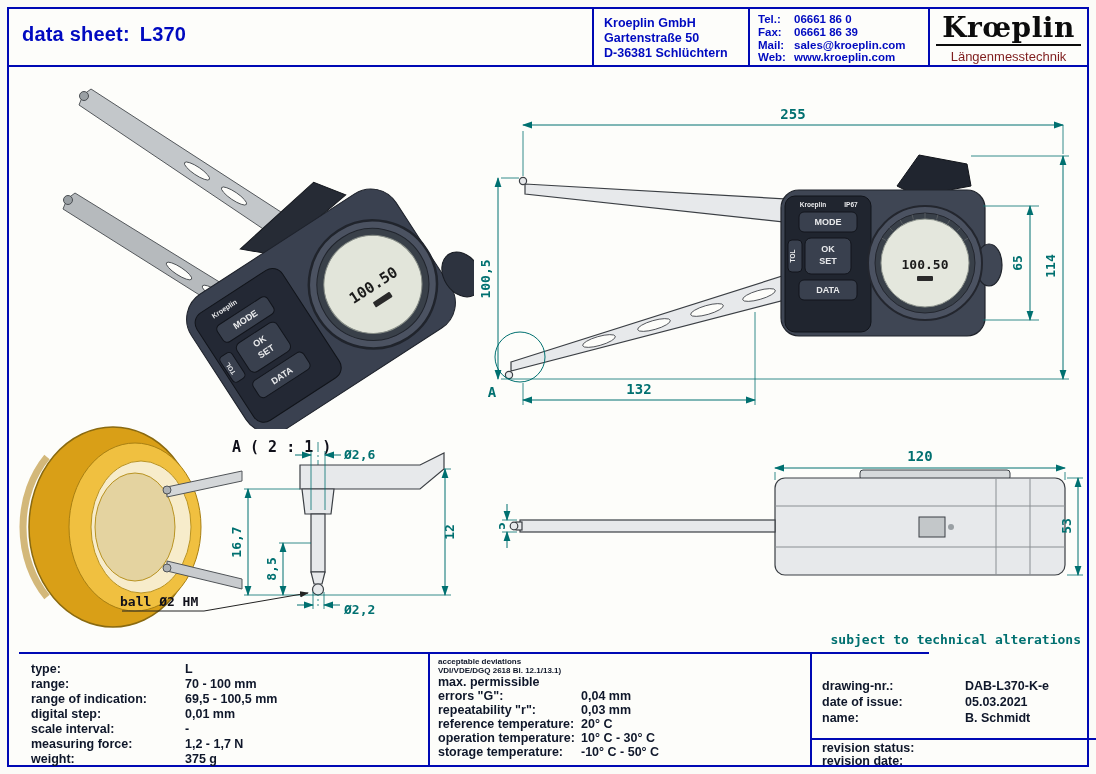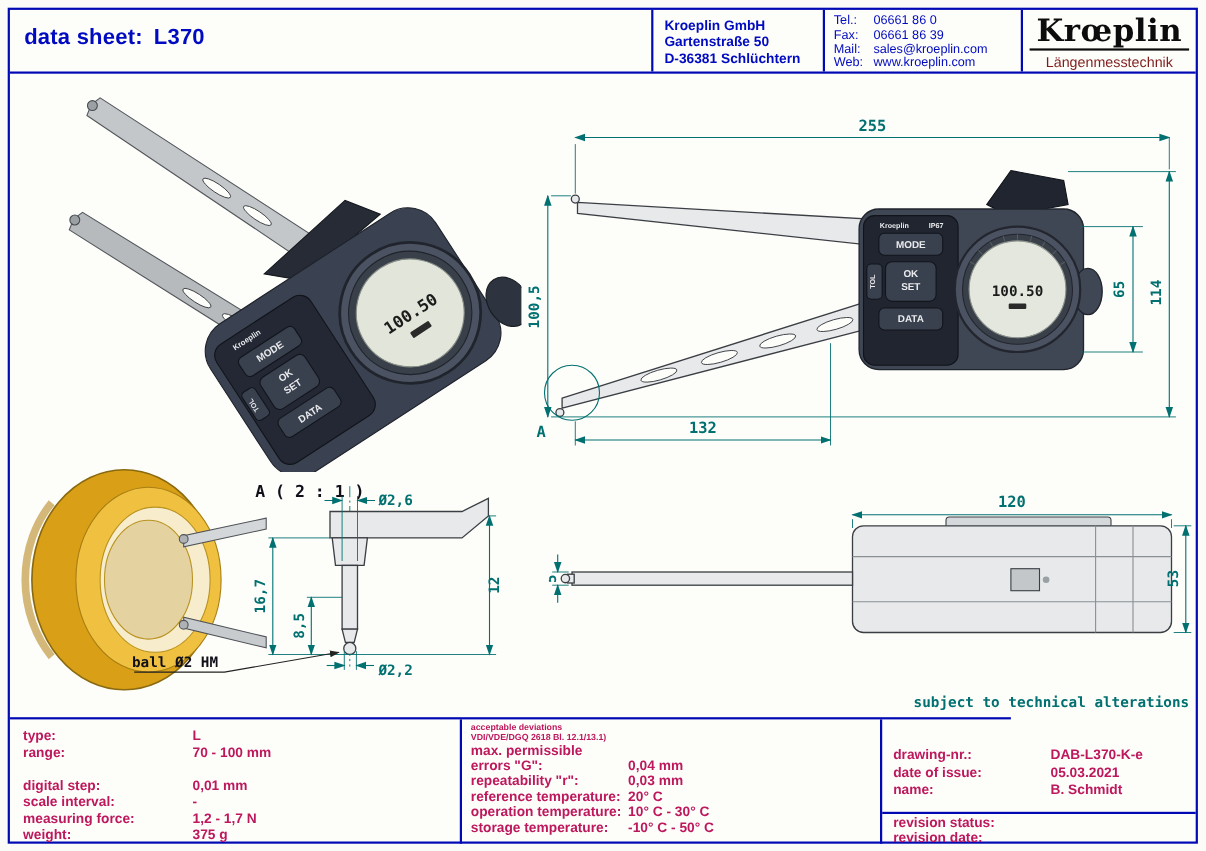--- a/index.html
+++ b/index.html
@@ -12,31 +12,31 @@
   
   .hdr { position:absolute; left:0; top:0; width:1078px; height:58px;
          border-bottom:2px solid #0009b4; }
   .hdr-title { position:absolute; left:13px; top:14px; font-size:20px; font-weight:bold;
                color:#000ac0; letter-spacing:.2px; }
   .hdr-title .title-val { margin-left:10px; }
   .hdr-cell { position:absolute; top:0; height:56px; border-left:2px solid #0009b4; }
   .cell-company { left:583px; width:156px; padding:7px 0 0 10px; }
   .cell-company div { font-size:12.5px; font-weight:bold; color:#000ac0; line-height:15px; }
   .cell-contact { left:739px; width:180px; padding:4px 0 0 8px; }
-  .contact-row { font-size:11.5px; font-weight:normal; color:#000ac0; line-height:12.8px; white-space:nowrap; }
+  .contact-row { font-size:11.5px; font-weight:bold; color:#000ac0; line-height:12.8px; white-space:nowrap; }
   .contact-row .lbl { display:inline-block; width:36px; }
   .cell-logo { left:919px; width:159px; text-align:center; padding-top:3px; }
   .logo-brand { font-family:"DejaVu Serif", serif; font-size:28px; font-weight:bold;
                 color:#0c0c0c; line-height:31px; letter-spacing:.5px; }
   .logo-rule { height:2px; background:#0c0c0c; margin:1px 6px 0 6px; }
   .logo-sub { font-size:13px; color:#7f1d1d; margin-top:3px; }
 
   
-  .ftr { position:absolute; left:0; top:643px; width:910px; height:113px;
-         border-top:2px solid #0009b4; color:#be185d; font-weight:bold; }
+  .ftr { position:absolute; left:10px; top:643px; width:910px; height:113px;
+         border-top:2px solid #0009b4; color:#0f172a; font-weight:bold; }
   .ftr-sec { position:absolute; top:0; height:113px; }
   .sec-specs { left:0; width:409px; }
   .sec-dev { left:409px; width:382px; border-left:2px solid #0009b4; }
   .sec-meta { left:791px; width:287px; border-left:2px solid #0009b4; }
   .f-row { position:absolute; left:0; width:100%; height:15px; font-size:12.5px; white-space:nowrap; }
   .f-label { position:absolute; left:12px; }
   .f-value { position:absolute; left:166px; }
   .sec-dev .f-label { left:8px; }
   .sec-dev .f-value { left:151px; }
   .sec-meta .f-label { left:10px; }
@@ -294,20 +294,24 @@
   <div class="ftr">
     <div class="ftr-sec sec-specs">
       <div class="f-row" style="top:8px">
             <span class="f-label">type:</span>
             <span class="f-value">L</span>
           </div>
       <div class="f-row" style="top:23px">
             <span class="f-label">range:</span>
             <span class="f-value">70 - 100 mm</span>
           </div>
+      <div class="f-row" style="top:38px">
+            <span class="f-label">range of indication:</span>
+            <span class="f-value">69,5 - 100,5 mm</span>
+          </div>
       <div class="f-row" style="top:53px">
             <span class="f-label">digital step:</span>
             <span class="f-value">0,01 mm</span>
           </div>
       <div class="f-row" style="top:68px">
             <span class="f-label">scale interval:</span>
             <span class="f-value">-</span>
           </div>
       <div class="f-row" style="top:83px">
             <span class="f-label">measuring force:</span>

